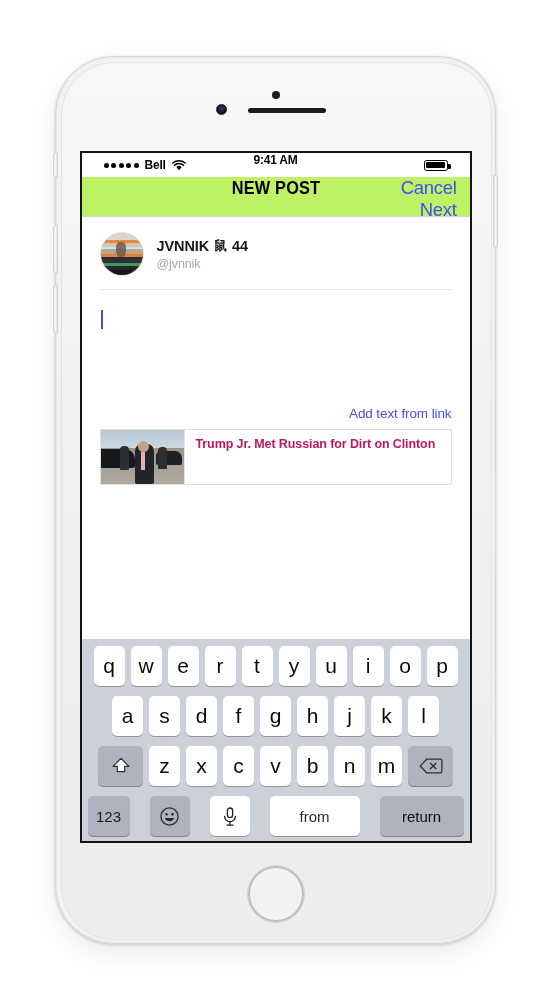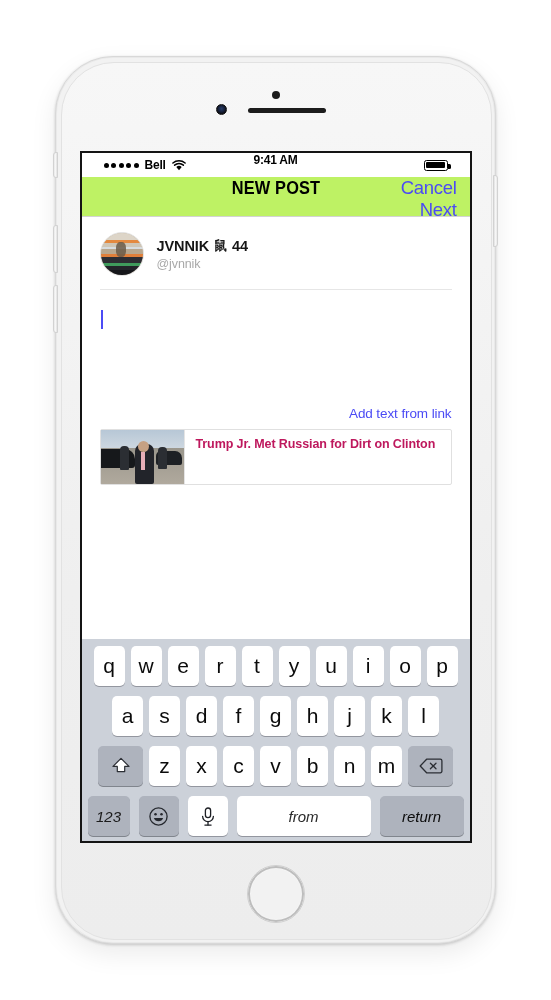--- a/index.html
+++ b/index.html
@@ -270,21 +270,21 @@
   }
   .row2 { padding: 0 19px; }
   .key.dark { background: #aeb3bd; box-shadow: 0 1px 0 rgba(120,124,132,0.9); }
   .key.wide { width: 45px; }
   .key.space { flex: 1; max-width: 176px; font-size: 15px; color: #2a2a2a; }
   .key.func { font-size: 14.5px; color: #1c1c1c; }
   .key.return { width: 84px; font-size: 15px; }
   .key.k123 { width: 42px; font-size: 15px; }
   .key.emoji { width: 40px; }
   .key.mic { width: 40px; }
-  .row4 { gap: 9px; padding: 0 3px; font-style: italic; }
+  .row4 { gap: 20px; padding: 0 3px; }
   .row3 { gap: 6px; }
   svg { display: block; }
 </style>
 </head>
 <body>
 
 <div id="stage">
 
   <div class="phone">
     <div class="phone-inner-bezel"></div>

